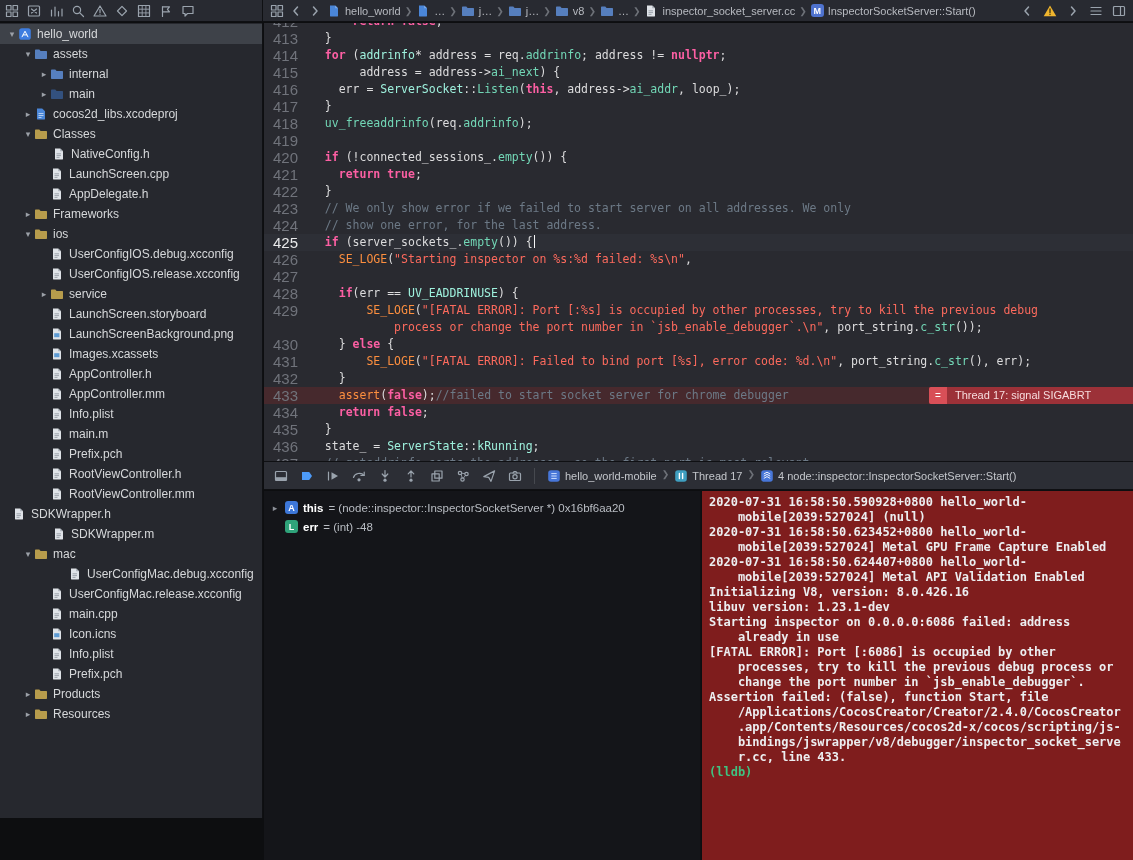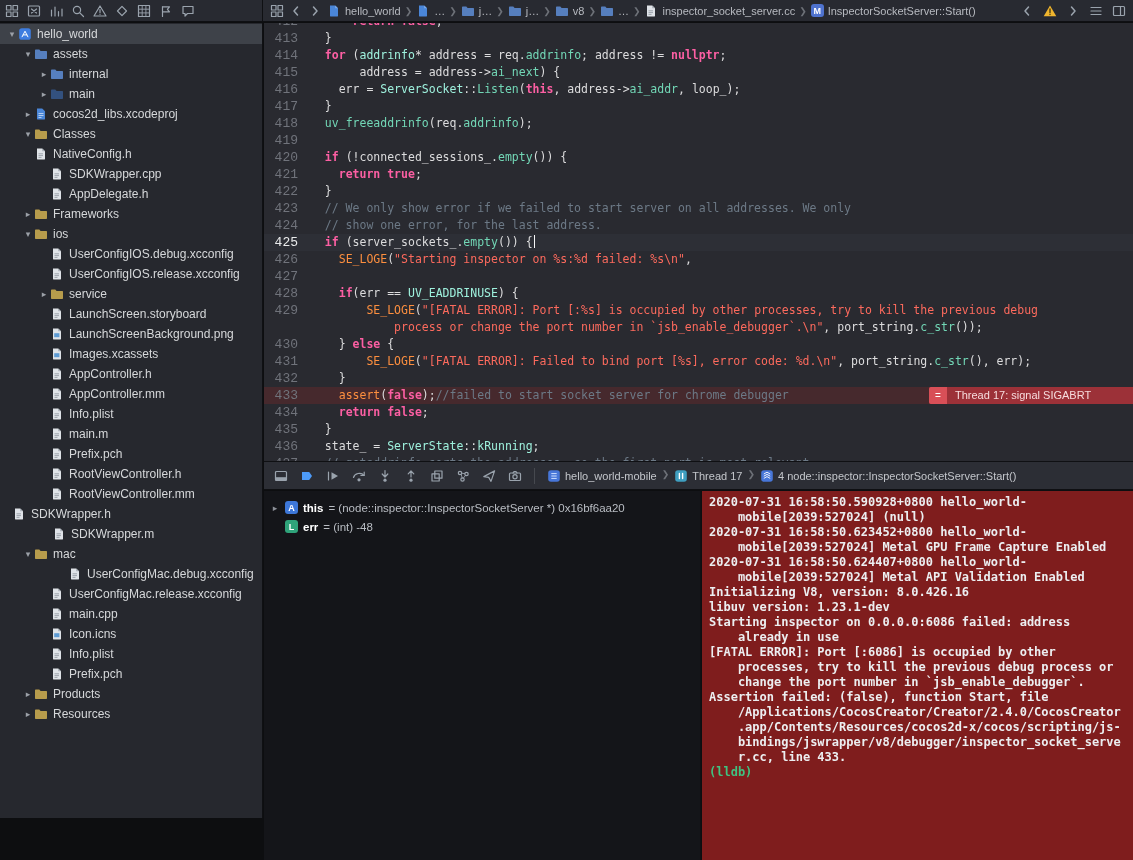--- a/index.html
+++ b/index.html
@@ -22,21 +22,21 @@
   .trow{height:20px;display:flex;align-items:center;font-size:12px;color:#d6d8da;white-space:nowrap;cursor:default}
   .trow.sel{background:#3e4249}
   .disc{width:12px;text-align:center;color:#9ba0a7;font-size:9px;flex:none}
   .tlabel{margin-left:5px;overflow:hidden;text-overflow:ellipsis}
   .c-fblue{color:#567fbe}.c-fnavy{color:#33517e}.c-folive{color:#b79c4c}
 
   
   .editor{position:absolute;left:264px;top:23px;width:869px;height:438px;background:#292a30;overflow:hidden}
   .code-inner{position:absolute;top:-10px;left:0;width:100%}
   .crow{height:17px;line-height:17px;white-space:pre;font-family:"DejaVu Sans Mono",monospace;font-size:11.5px;position:relative;display:flex;align-items:center}
-  .ln{width:47px;text-align:right;padding-right:13px;color:#70737b;font-size:13px;flex:none;font-family:Liberation Mono, monospace}
+  .ln{width:47px;text-align:right;padding-right:13px;color:#70737b;font-size:15px;flex:none;font-family:Liberation Sans, sans-serif}
   .crow.cur{background:#2d2f36}
   .crow.cur .ln{color:#e9eaeb}
   .crow.err{background:#46292d}
   .caret{display:inline-block;width:1.5px;height:13px;background:#f5f6f7;vertical-align:-2px;margin-left:1px}
   .pl{color:#dcdcdd}.kw{color:#fc5fa3;font-weight:bold}.ty{color:#9ef1dd}.fn{color:#72d7b6}
   .str{color:#fc6a5d}.mac{color:#fd8f3f}.cmt{color:#6c7986}
   .annot{position:absolute;right:0;top:0;bottom:0;width:204px;display:flex;align-items:stretch;background:#9c3138;font-family:"Liberation Sans",sans-serif;font-size:11px;color:#f6dcdd;border-radius:2px 0 0 2px;overflow:hidden}
   .annot-badge{width:18px;background:#d84f57;color:#fff;display:flex;align-items:center;justify-content:center;font-size:10px;flex:none}
   .annot-text{display:flex;align-items:center;padding:0 8px;white-space:nowrap}
 
@@ -291,41 +291,41 @@
       </div>
       <div class="trow" style="padding-left:22px">
         <span class="disc">▾</span>
         <span class="ic c-folive">
           <svg width="14" height="14" viewBox="0 0 14 14">
             <path d="M1 3.2c0-.4.3-.7.7-.7h3.6l1.3 1.4h5.7c.4 0 .7.3.7.7v6.6c0 .4-.3.7-.7.7H1.7c-.4 0-.7-.3-.7-.7z" fill="currentColor"></path>
           </svg>
         </span>
         <span class="tlabel">Classes</span>
       </div>
-      <div class="trow" style="padding-left:22px">
+      <div class="trow" style="padding-left:40px">
         <span class="disc"></span>
         <span class="ic">
           <svg width="14" height="14" viewBox="0 0 14 14">
             <path d="M3 1.5h5.2L11 4.3v7.7c0 .3-.2.5-.5.5h-7c-.3 0-.5-.2-.5-.5z" fill="#dfe3e8"></path>
             <path d="M8.2 1.5v2.8H11" fill="#aab0b8"></path>
             <path d="M4.5 6.8h4.5M4.5 8.6h4.5M4.5 10.4h3" stroke="#8d949d" stroke-width="0.8"></path>
           </svg>
         </span>
         <span class="tlabel">NativeConfig.h</span>
       </div>
       <div class="trow" style="padding-left:38px">
         <span class="disc"></span>
         <span class="ic">
           <svg width="14" height="14" viewBox="0 0 14 14">
             <path d="M3 1.5h5.2L11 4.3v7.7c0 .3-.2.5-.5.5h-7c-.3 0-.5-.2-.5-.5z" fill="#dfe3e8"></path>
             <path d="M8.2 1.5v2.8H11" fill="#aab0b8"></path>
             <path d="M4.5 6.8h4.5M4.5 8.6h4.5M4.5 10.4h3" stroke="#8d949d" stroke-width="0.8"></path>
           </svg>
         </span>
-        <span class="tlabel">SDKWrapper.cpp</span>
+        <span class="tlabel">LaunchScreen.cpp</span>
       </div>
       <div class="trow" style="padding-left:38px">
         <span class="disc"></span>
         <span class="ic">
           <svg width="14" height="14" viewBox="0 0 14 14">
             <path d="M3 1.5h5.2L11 4.3v7.7c0 .3-.2.5-.5.5h-7c-.3 0-.5-.2-.5-.5z" fill="#dfe3e8"></path>
             <path d="M8.2 1.5v2.8H11" fill="#aab0b8"></path>
             <path d="M4.5 6.8h4.5M4.5 8.6h4.5M4.5 10.4h3" stroke="#8d949d" stroke-width="0.8"></path>
           </svg>
         </span>

